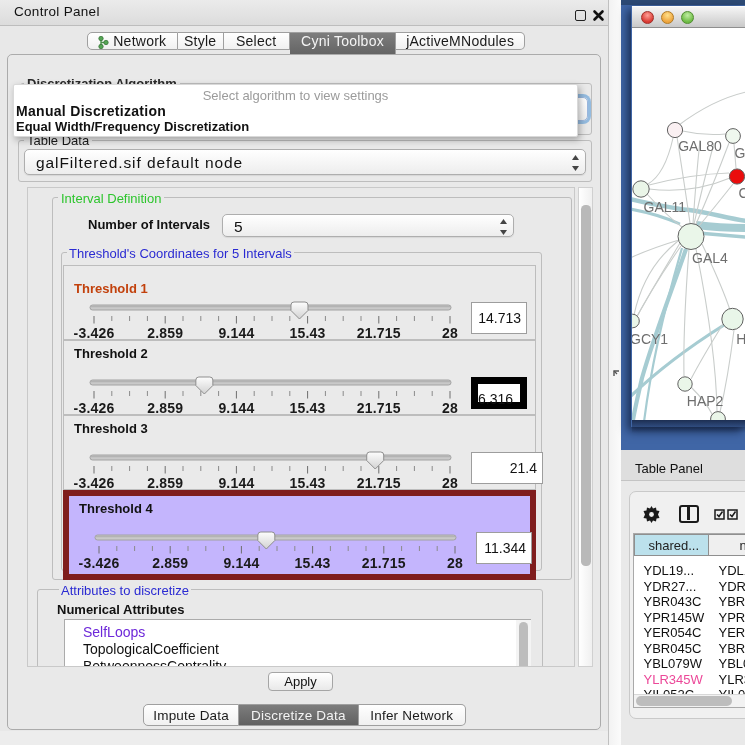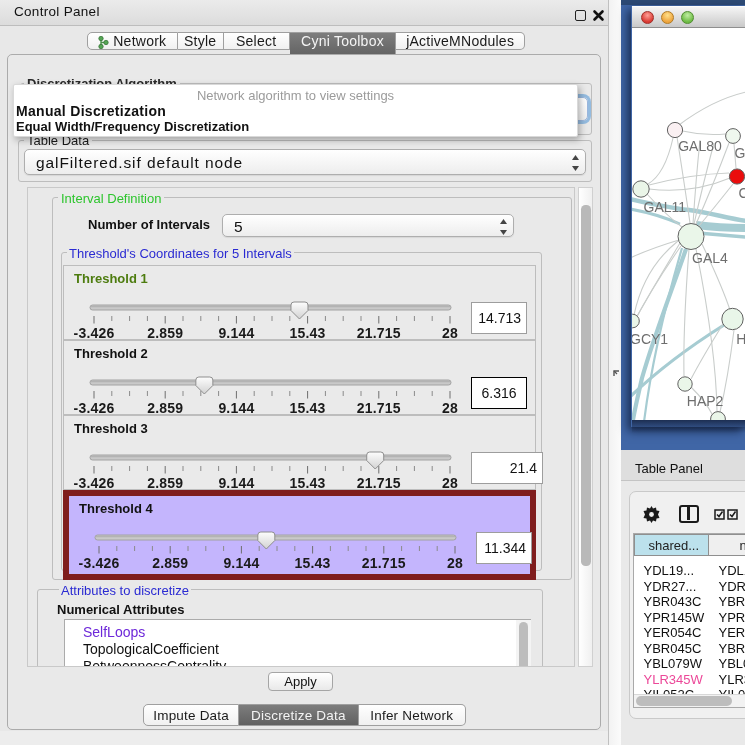--- a/index.html
+++ b/index.html
@@ -45,21 +45,21 @@
           <path d="M4.5 17 L8 12 L1 12 Z" fill="#444"></path>
         </svg>
       </div><div class="abs" style="left:32.5px;top:64px;width:481px;height:319px;border:1px solid #bdbdbd;border-radius:3px;"></div><div class="txt" style="left:39px;top:58px;font-size:13px;color:#2a2ad2;background:#e9e9e9;padding:0 2px;">Threshold's Coordinates for 5 Intervals</div><svg width="0" height="0">
         <defs>
           <linearGradient id="thg" x1="0" y1="0" x2="0" y2="1">
             <stop offset="0" stop-color="#fdfdfd"></stop>
             <stop offset="1" stop-color="#d2d2d2"></stop>
           </linearGradient>
         </defs>
       </svg><div class="abs" style="left:35px;top:77px;width:473px;height:75px;border:1px solid #bdbdbd;background:#eaeaea;">
-        <div class="txt" style="left:10px;top:5px;font-size:13px;font-weight:bold;color:#4d7c0f;">Threshold 1</div>
+        <div class="txt" style="left:10px;top:15px;font-size:13px;font-weight:bold;color:#c2410c;">Threshold 1</div>
         <div class="abs" style="left:0;top:28px;width:473px;height:47px;"><svg width="473" height="47" viewBox="0 0 473 47">
             <rect x="26" y="11" width="361" height="5" rx="2.5" fill="#c9c9c9" stroke="#a2a2a2" stroke-width="1"></rect>
             <rect x="26.6" y="11.7" width="359.8" height="1.6" rx="0.8" fill="#b3b3b3"></rect>
             <line x1="30" y1="22" x2="30" y2="29.5" stroke="#6e6e6e" stroke-width="1"></line>
             <line x1="47.8" y1="22" x2="47.8" y2="27" stroke="#8a8a8a" stroke-width="1"></line>
             <line x1="65.6" y1="22" x2="65.6" y2="27" stroke="#8a8a8a" stroke-width="1"></line>
             <line x1="83.4" y1="22" x2="83.4" y2="27" stroke="#8a8a8a" stroke-width="1"></line>
             <line x1="101.2" y1="22" x2="101.2" y2="29.5" stroke="#6e6e6e" stroke-width="1"></line>
             <line x1="119" y1="22" x2="119" y2="27" stroke="#8a8a8a" stroke-width="1"></line>
             <line x1="136.8" y1="22" x2="136.8" y2="27" stroke="#8a8a8a" stroke-width="1"></line>
@@ -113,21 +113,21 @@
             <line x1="368.2" y1="22" x2="368.2" y2="27" stroke="#8a8a8a" stroke-width="1"></line>
             <line x1="386" y1="22" x2="386" y2="29.5" stroke="#6e6e6e" stroke-width="1"></line>
             <text x="30" y="44" font-size="14" font-weight="bold" letter-spacing="0.2" fill="#1a1a1a" text-anchor="middle" font-family="Liberation Sans">-3.426</text>
             <text x="101.2" y="44" font-size="14" font-weight="bold" letter-spacing="0.2" fill="#1a1a1a" text-anchor="middle" font-family="Liberation Sans">2.859</text>
             <text x="172.4" y="44" font-size="14" font-weight="bold" letter-spacing="0.2" fill="#1a1a1a" text-anchor="middle" font-family="Liberation Sans">9.144</text>
             <text x="243.6" y="44" font-size="14" font-weight="bold" letter-spacing="0.2" fill="#1a1a1a" text-anchor="middle" font-family="Liberation Sans">15.43</text>
             <text x="314.8" y="44" font-size="14" font-weight="bold" letter-spacing="0.2" fill="#1a1a1a" text-anchor="middle" font-family="Liberation Sans">21.715</text>
             <text x="386" y="44" font-size="14" font-weight="bold" letter-spacing="0.2" fill="#1a1a1a" text-anchor="middle" font-family="Liberation Sans">28</text>
             <path d="M -5.5 8 h 11 a 3 3 0 0 1 3 3 v 5.5 l -8.5 8.5 l -8.5 -8.5 v -5.5 a 3 3 0 0 1 3 -3 Z" fill="url(#thg)" stroke="#8e8e8e" stroke-width="1" transform="translate(140.359,0)"></path>
           </svg></div>
-        <div class="abs" style="left:407px;top:36px;width:56px;height:32px;background:#fff;border:1px solid #000000;font-size:14px;color:#111;text-align:center;line-height:31px;">6.316</div>
+        <div class="abs" style="left:407px;top:36px;width:56px;height:32px;background:#fff;border:7px solid #000000;font-size:14px;color:#111;text-align:left;line-height:31px;">6.316</div>
       </div><div class="abs" style="left:35px;top:227px;width:473px;height:75px;border:1px solid #bdbdbd;background:#eaeaea;">
         <div class="txt" style="left:10px;top:5px;font-size:13px;font-weight:bold;color:#111;">Threshold 3</div>
         <div class="abs" style="left:0;top:28px;width:473px;height:47px;"><svg width="473" height="47" viewBox="0 0 473 47">
             <rect x="26" y="11" width="361" height="5" rx="2.5" fill="#c9c9c9" stroke="#a2a2a2" stroke-width="1"></rect>
             <rect x="26.6" y="11.7" width="359.8" height="1.6" rx="0.8" fill="#b3b3b3"></rect>
             <line x1="30" y1="22" x2="30" y2="29.5" stroke="#6e6e6e" stroke-width="1"></line>
             <line x1="47.8" y1="22" x2="47.8" y2="27" stroke="#8a8a8a" stroke-width="1"></line>
             <line x1="65.6" y1="22" x2="65.6" y2="27" stroke="#8a8a8a" stroke-width="1"></line>
             <line x1="83.4" y1="22" x2="83.4" y2="27" stroke="#8a8a8a" stroke-width="1"></line>
             <line x1="101.2" y1="22" x2="101.2" y2="29.5" stroke="#6e6e6e" stroke-width="1"></line>
@@ -200,21 +200,21 @@
         </div>
       </div></div>
     <div class="abs" style="left:578px;top:187px;width:15px;height:480px;background:linear-gradient(90deg,#ffffff,#f0f0f0);border:1px solid #d0d0d0;"></div>
     <div class="abs" style="left:581px;top:205px;width:9.5px;height:361px;background:#b9b9b9;border-radius:4.5px;"></div>
     <div class="abs" style="left:268px;top:672px;width:65px;height:19px;border:1px solid #a5a5a5;border-radius:4px;background:linear-gradient(#ffffff,#e9e9e9);font-size:13px;text-align:center;line-height:18px;color:#111;">Apply</div>
     <div class="abs" style="left:143.2px;top:704px;width:95.9px;height:22px;background:linear-gradient(#ffffff,#f0f0f0);color:#1a1a1a;border:1px solid #9f9f9f;border-radius:5px 0 0 5px;font-size:13.5px;letter-spacing:0.2px;line-height:21px;text-align:center;">Impute Data</div>
     <div class="abs" style="left:358.6px;top:704px;width:107.3px;height:22px;background:linear-gradient(#ffffff,#f0f0f0);color:#1a1a1a;border:1px solid #9f9f9f;border-left:none;border-radius:0 5px 5px 0;font-size:13.5px;letter-spacing:0.2px;line-height:21px;text-align:center;">Infer Network</div>
     <div class="abs" style="left:239.1px;top:704px;width:119.5px;height:22px;background:linear-gradient(#7d7d7d,#616161);color:#f4f4f4;border:1px solid #9f9f9f;border-left:none;border-radius:0 0 0 0;font-size:13.5px;letter-spacing:0.2px;line-height:21px;text-align:center;">Discretize Data</div>
     <div class="abs" style="left:0;top:731px;width:608px;height:14px;background:#ededed;"></div>
     <div class="abs" style="left:13px;top:84px;width:565px;height:53px;background:#ffffff;border:1px solid #d9d9d9;border-radius:2px;box-shadow:2px 3px 7px rgba(0,0,0,0.3);">
-      <div class="txt" style="left:0;right:0;top:3px;text-align:center;font-size:13px;color:#9b9b9b;">Network algorithm to view settings</div>
+      <div class="txt" style="left:0;right:0;top:3px;text-align:center;font-size:13px;color:#9b9b9b;">Select algorithm to view settings</div>
       <div class="txt" style="left:2px;top:18px;font-size:14px;letter-spacing:0.3px;font-weight:bold;color:#111;">Manual Discretization</div>
       <div class="txt" style="left:2px;top:33.5px;font-size:13px;color:#111;font-weight:bold;">Equal Width/Frequency Discretization</div>
     </div>
   </div>
 <div class="abs" style="left:608px;top:0;width:13px;height:745px;background:linear-gradient(90deg,#f2f2f2,#fbfbfb);border-left:1px solid #c0c0c0;"></div>
 <svg class="abs" style="left:613px;top:369px;" width="8" height="8" viewBox="0 0 8 8">
     <path d="M1 7 L1 2 L6 2" fill="none" stroke="#555" stroke-width="1.4"></path>
     <path d="M1 2 L4 5" stroke="#555" stroke-width="1.2"></path>
   </svg>
 <div class="abs" style="left:621px;top:0;width:124px;height:745px;background:#4066a6;">

